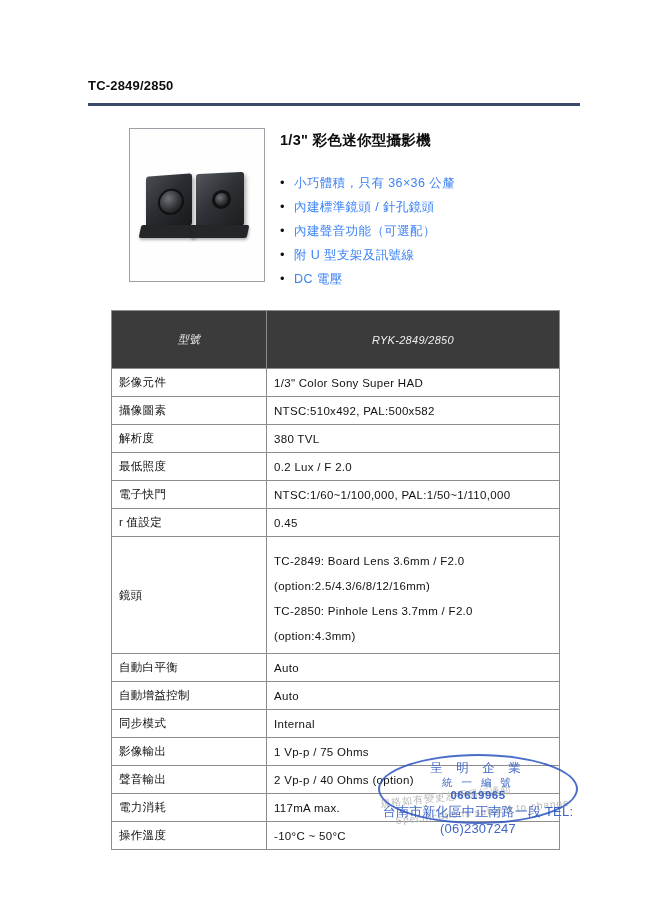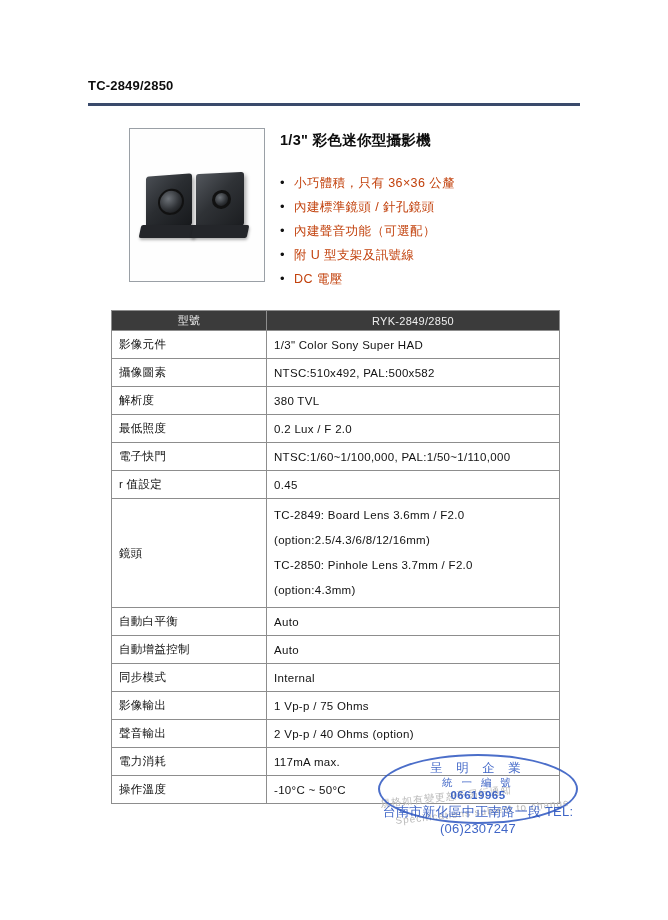--- a/index.html
+++ b/index.html
@@ -125,21 +125,21 @@
     left: 280px;
     top: 172px;
     width: 300px;
     margin: 0;
     padding: 0;
     list-style: none;
   }
   .feature-list li {
     font-size: 12.5px;
     line-height: 22px;
-    color: #c2410c;
+    color: #3b82f6;
     position: relative;
     padding-left: 14px;
     margin-bottom: 2px;
     letter-spacing: 0.4px;
   }
   .feature-list li::before {
     content: "\2022";
     position: absolute;
     left: 0;
     top: 0;
@@ -161,31 +161,32 @@
     padding: 6px 7px;
     vertical-align: middle;
     color: #111;
     letter-spacing: 0.3px;
   }
   .spec-table thead th {
     background: #3b3b3b;
     color: #efefef;
     font-weight: normal;
     height: 12px;
-    padding: 2px 7px;
+    padding: 21px 7px;
     font-size: 11px;
+    font-style: italic;
   }
   .col-label { width: 140px; }
   .col-value { width: 278px; }
   .spec-table tbody tr td {
     height: 15px;
   }
   .spec-table td.multiline {
     line-height: 25px;
-    padding-top: 4px;
+    padding-top: 12px;
     padding-bottom: 4px;
   }
   .spec-table td.multiline div { white-space: nowrap; }
   
   .stamp {
     position: absolute;
     left: 358px;
     top: 754px;
     width: 200px;
     height: 70px;

